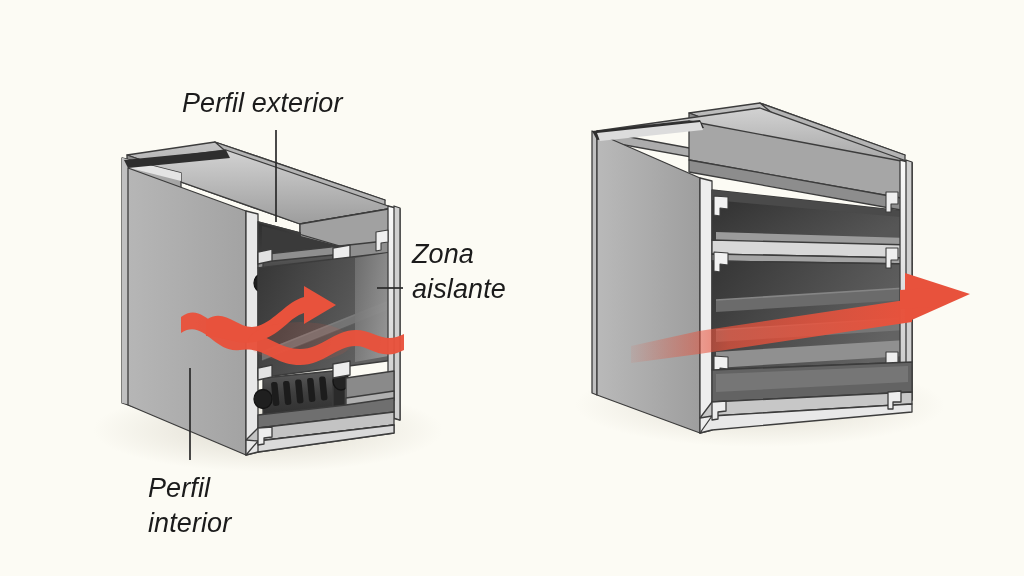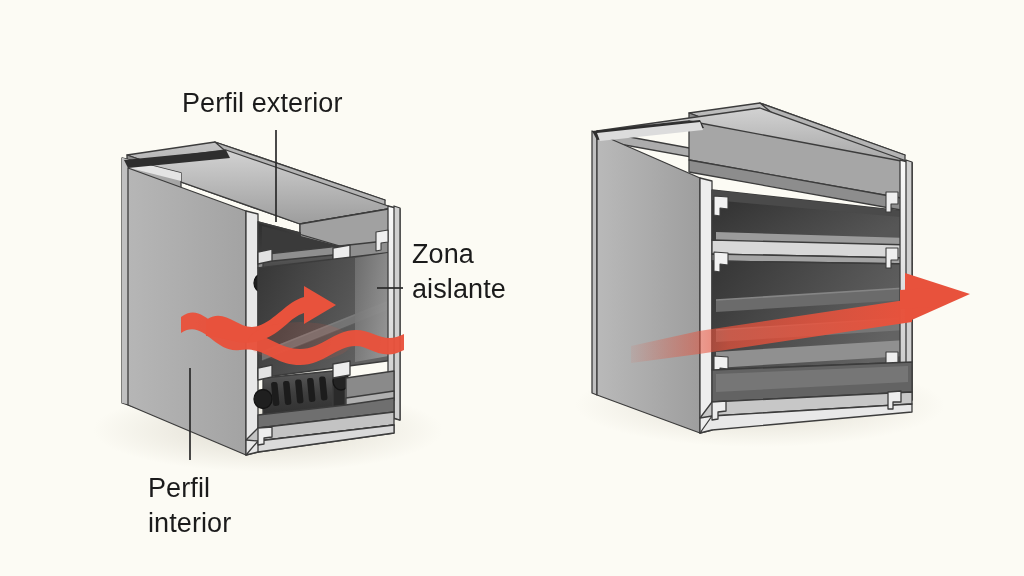--- a/index.html
+++ b/index.html
@@ -2,21 +2,21 @@
 <html><head>
 <meta charset="utf-8">
 <title>Rotura de puente térmico — diagrama</title>
 <style>
   html,body{margin:0;padding:0;}
   body{
     width:1024px;height:576px;overflow:hidden;
     background:#FCFBF4;
     font-family:"Liberation Sans","DejaVu Sans",sans-serif;
   }
-  #stage{position:relative;width:1024px;height:576px;}
+  #stage{position:relative;width:1024px;height:576px;font-style:italic;}
   #stage svg{display:block;width:1024px;height:576px;}
   .lbl{
     font-family:"Liberation Sans","DejaVu Sans",sans-serif;
     font-size:27px; fill:#1B1B1B; letter-spacing:.1px;
   }
   .leader{stroke:#2A2A2A;stroke-width:1.7;fill:none;stroke-linecap:butt;}
 </style>
 </head>
 <body>
 

